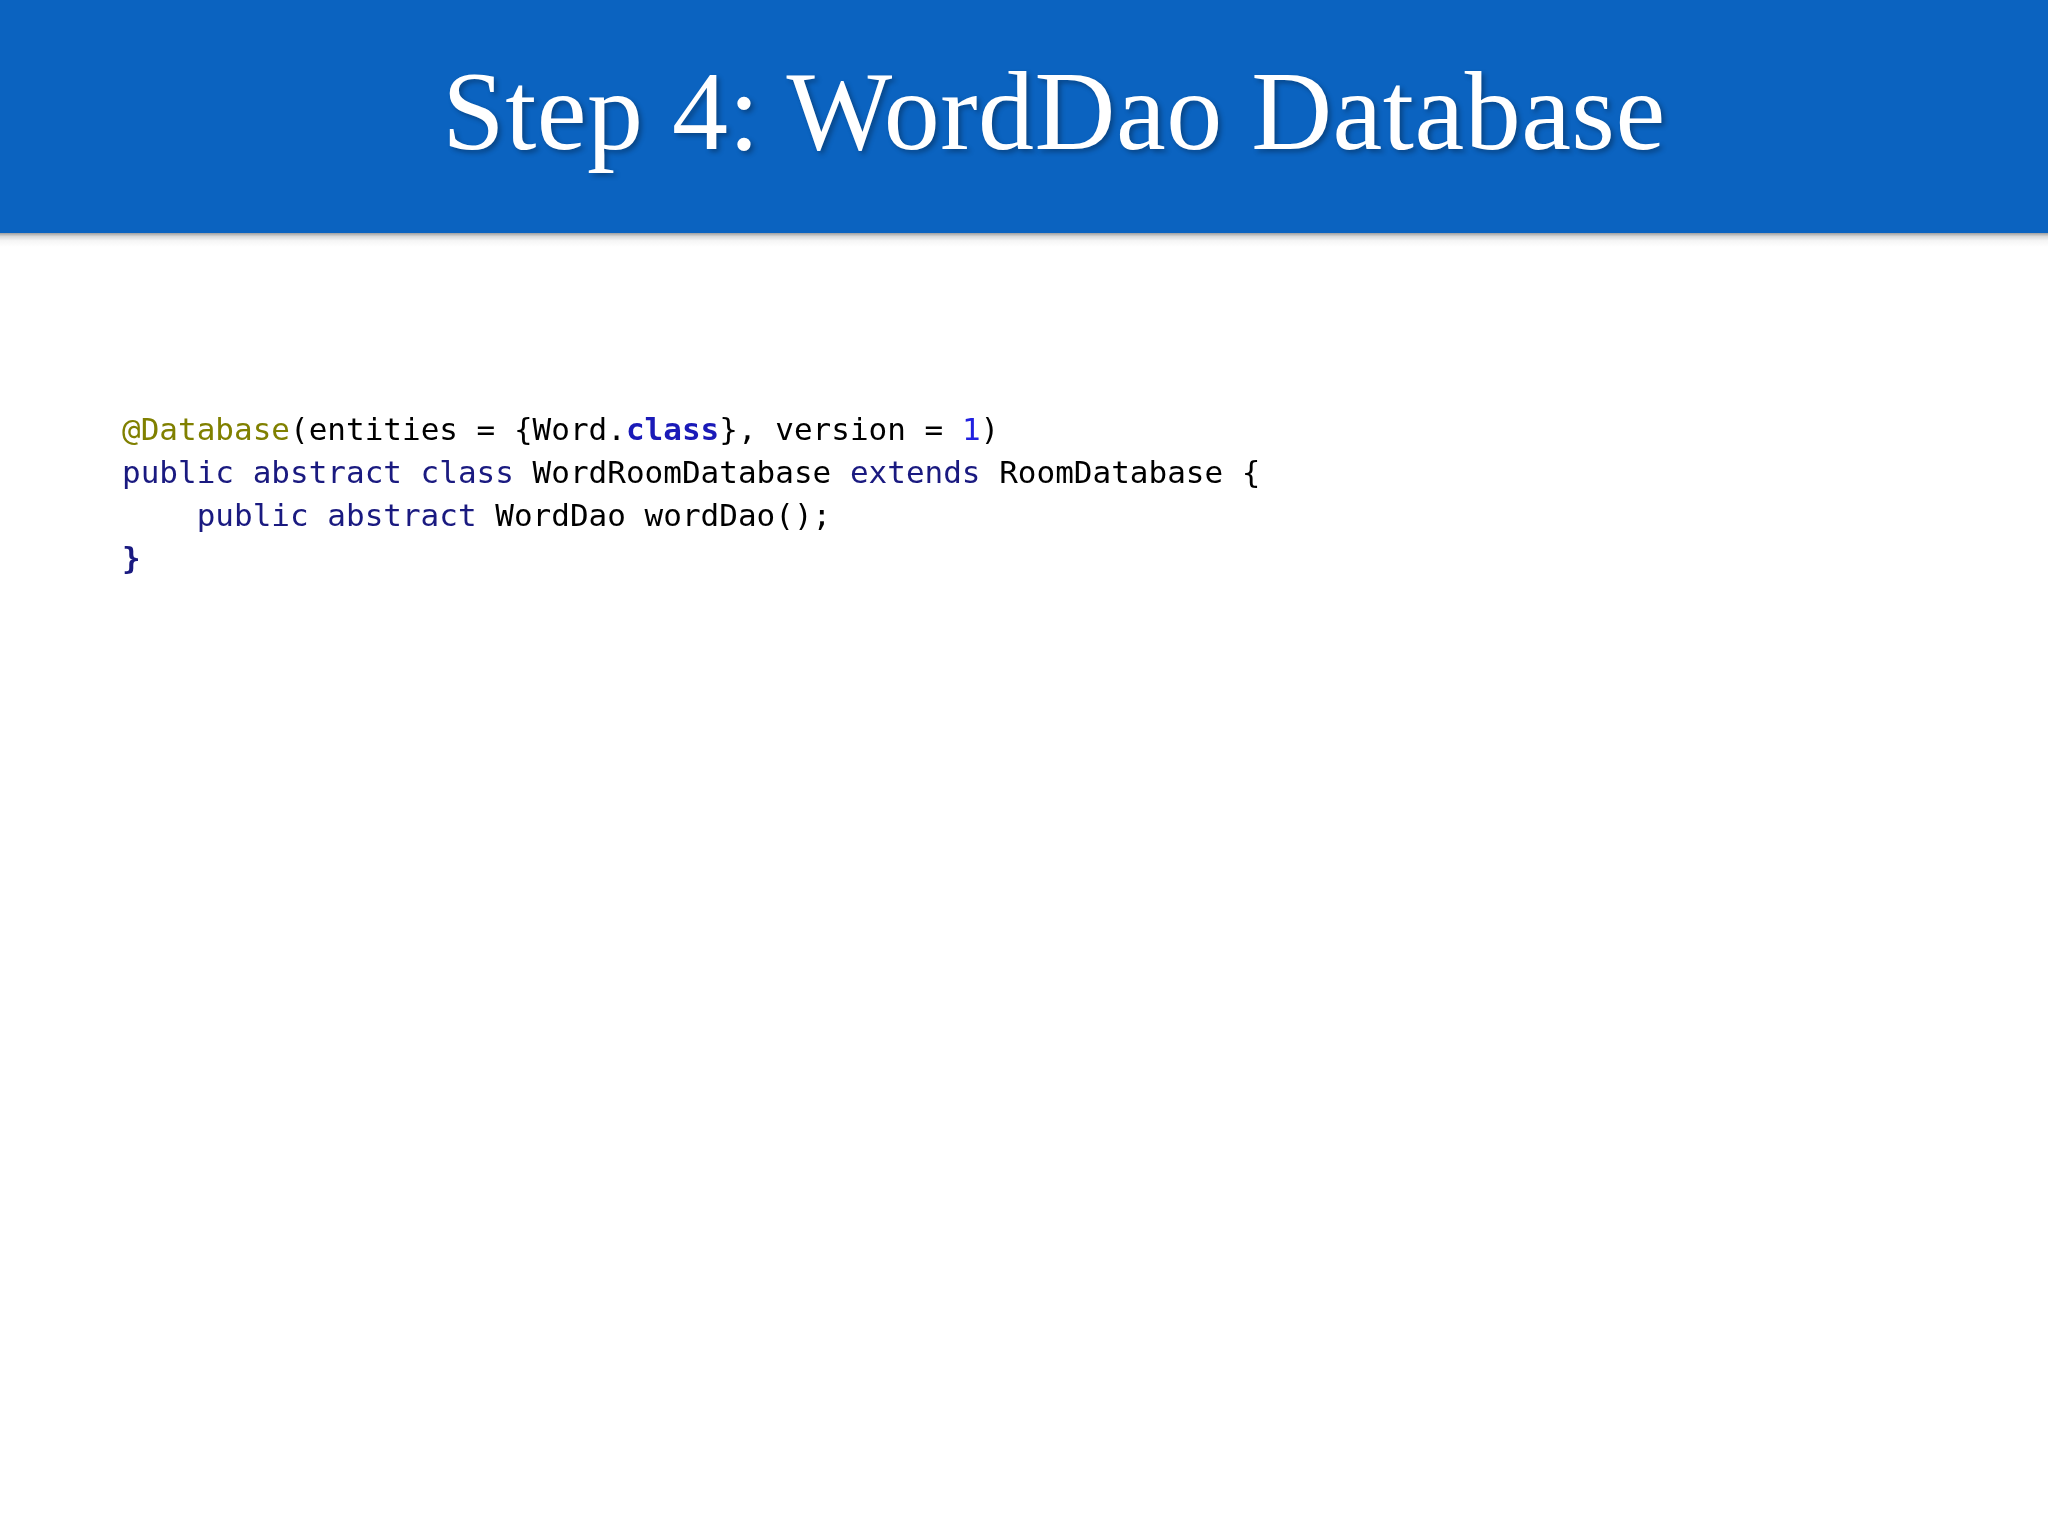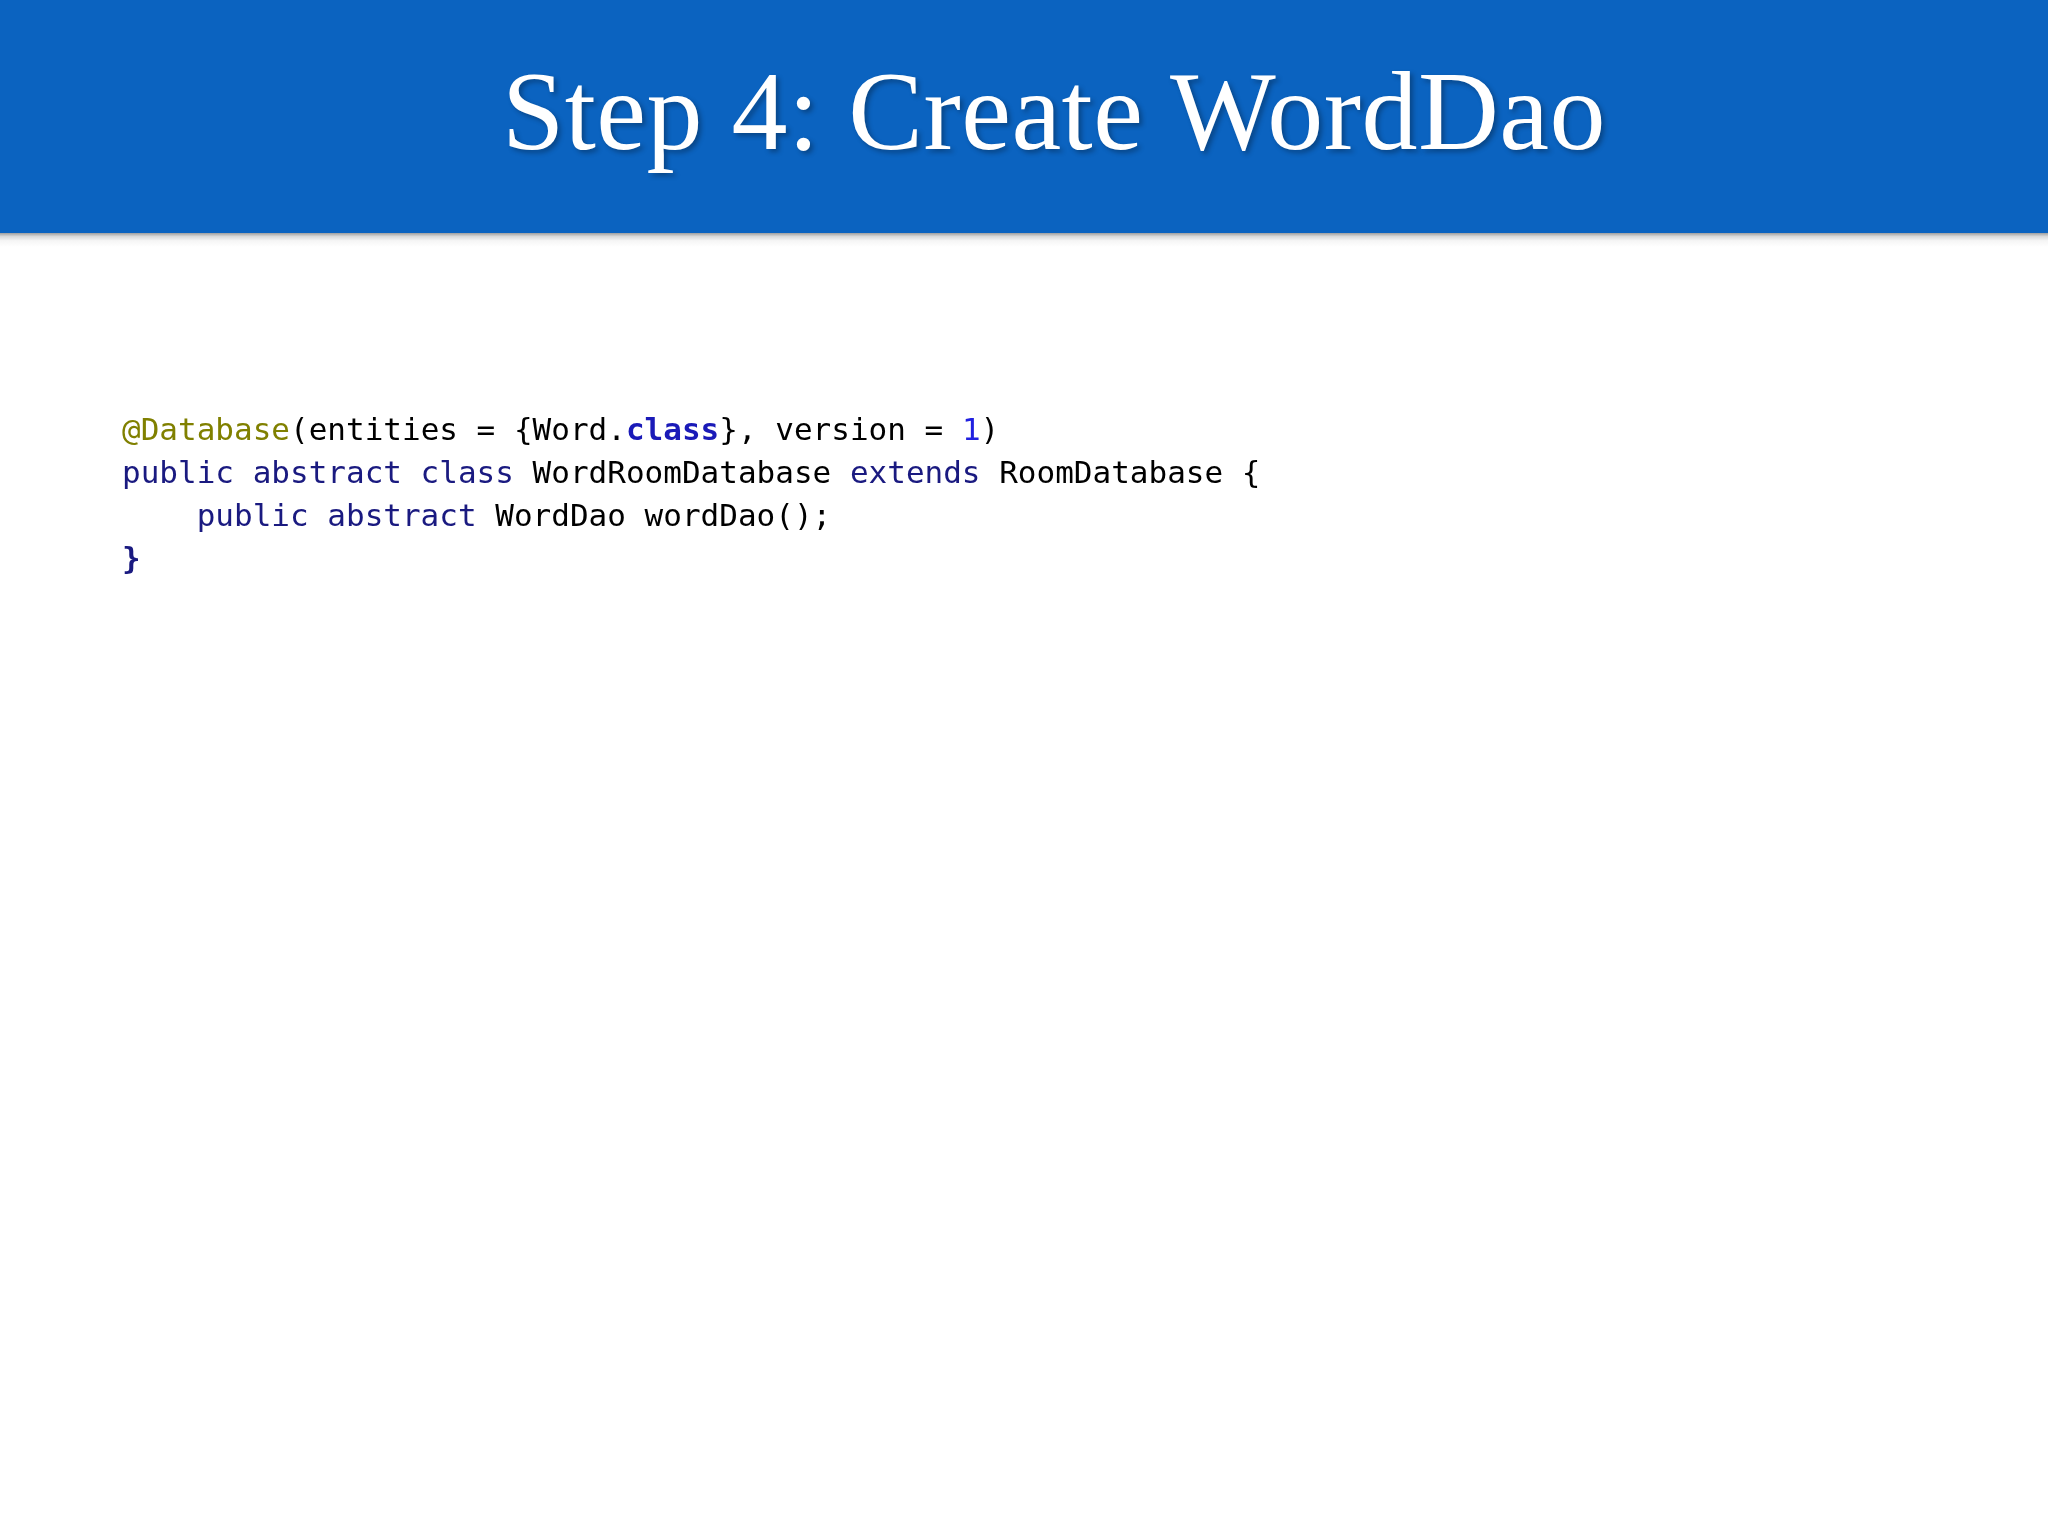--- a/index.html
+++ b/index.html
@@ -90,20 +90,20 @@
   .tok-anno     { color: #808000; }
   .tok-kw       { color: #1a1a80; font-weight: normal; }
   .tok-kw-bright{ color: #1a1ab8; font-weight: bold; }
   .tok-num      { color: #2020e0; }
   .tok-brace-kw { color: #1a1a80; font-weight: bold; }
 </style>
 </head>
 <body>
 
 <div class="slide-header">
-  <h1 class="slide-title">Step 4: Create WordDao</h1>
+  <h1 class="slide-title">Step 4: WordDao Database</h1>
 </div>
 
 <div class="header-shadow"></div>
 
 <div class="slide-body">
   <pre class="code-block" id="code-block"><div class="code-line"><span class="tok-anno">@Database</span><span class="tok-plain">(entities = {Word.</span><span class="tok-kw-bright">class</span><span class="tok-plain">}, version = </span><span class="tok-num">1</span><span class="tok-plain">)</span></div><div class="code-line"><span class="tok-kw">public abstract class</span><span class="tok-plain"> WordRoomDatabase </span><span class="tok-kw">extends</span><span class="tok-plain"> RoomDatabase {</span></div><div class="code-line"><span class="tok-plain">    </span><span class="tok-kw">public abstract</span><span class="tok-plain"> WordDao wordDao();</span></div><div class="code-line"><span class="tok-brace-kw">}</span></div></pre>
 </div>
 
 </body></html>

